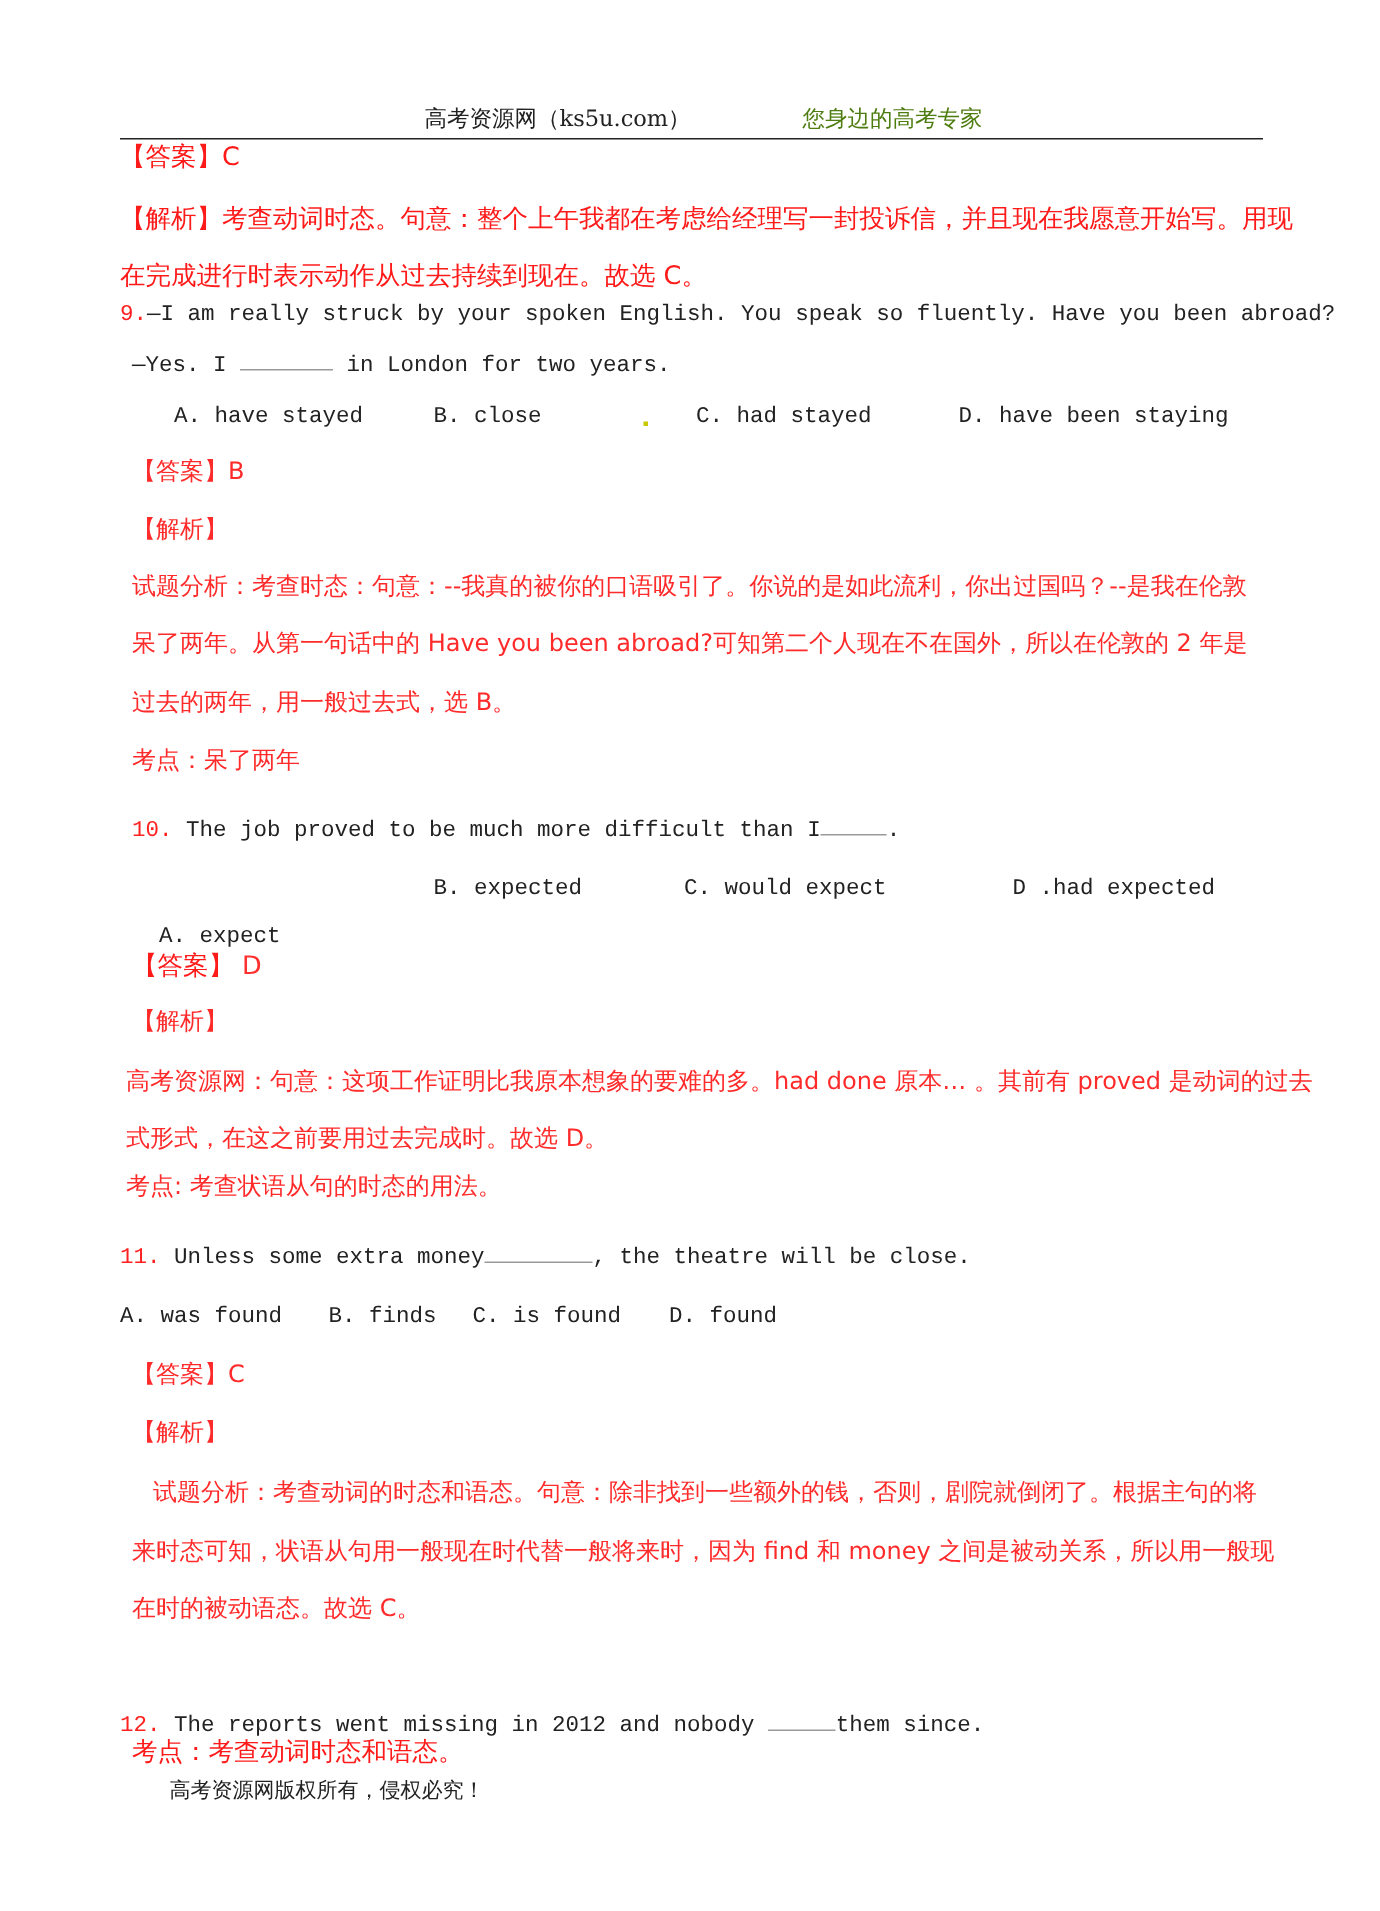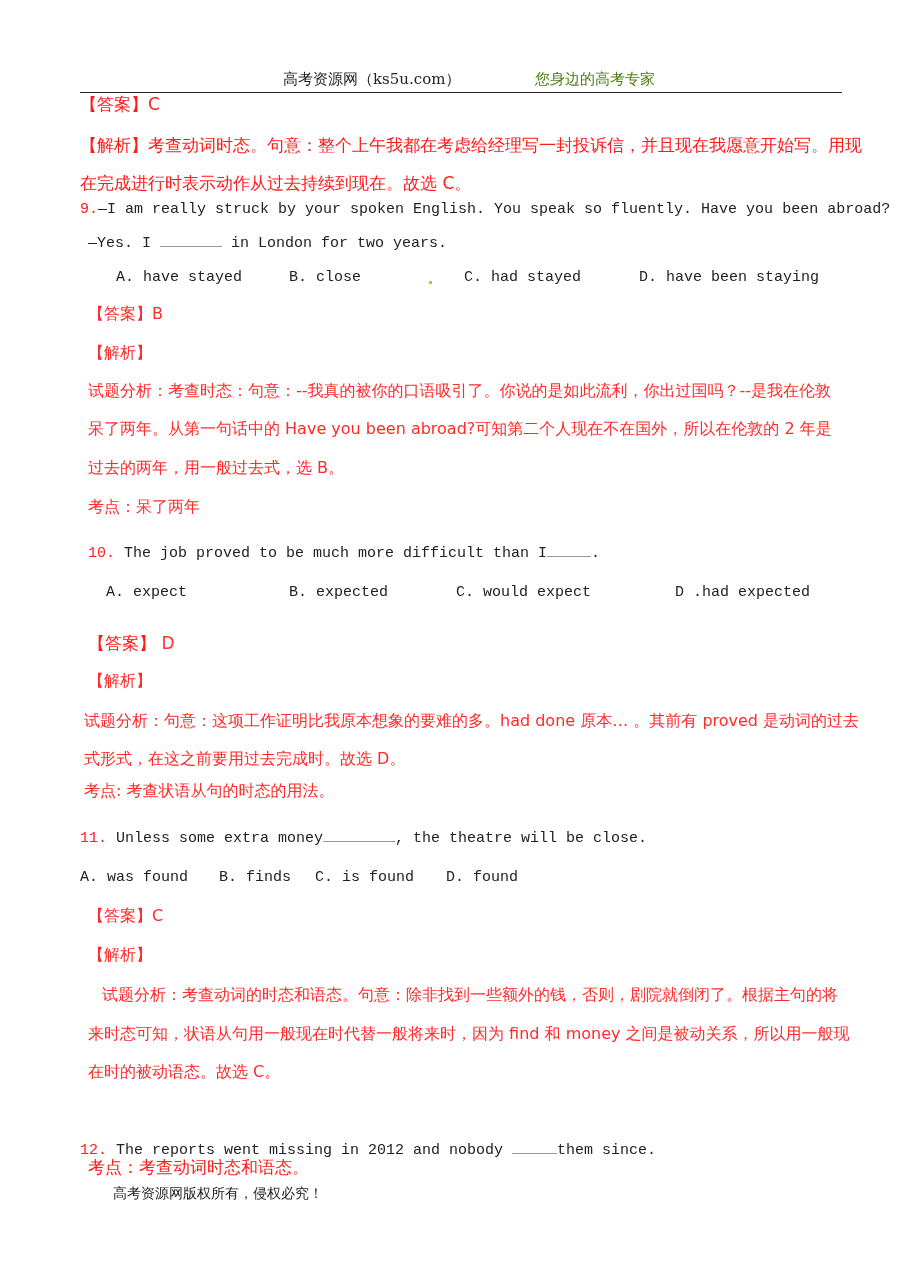--- a/index.html
+++ b/index.html
@@ -56,30 +56,30 @@
 <div class="abs cn" style="top:343px; left:88px;">【解析】</div>
 <div class="abs cn" style="top:381px; left:88px;">试题分析：考查时态：句意：--我真的被你的口语吸引了。你说的是如此流利，你出过国吗？--是我在伦敦</div>
 <div class="abs cn" style="top:419px; left:88px;">呆了两年。从第一句话中的 Have you been abroad?可知第二个人现在不在国外，所以在伦敦的 2 年是</div>
 <div class="abs cn" style="top:458px; left:88px;">过去的两年，用一般过去式，选 B。</div>
 <div class="abs cn" style="top:497px; left:88px;">考点：呆了两年</div>
 
 <div class="abs mono" style="top:545px; left:88px;">
   <span class="qnum">10.</span><span> The job proved to be much more difficult than I</span><span class="blank" style="width:44px;"></span><span>.</span>
 </div>
 <div class="abs mono" style="top:584px; left:0; width:920px; height:20px;">
-  <span class="opt" style="left:106px;">A.   expect</span>
+  <span class="opt" style="left:106px;margin-top:32px;">A.   expect</span>
   <span class="opt" style="left:289px;">B. expected</span>
   <span class="opt" style="left:456px;">C.   would  expect</span>
   <span class="opt" style="left:675px;">D .had  expected</span>
 </div>
 <div class="abs cn-b" style="top:632px; left:88px;">
   <span>【答案】</span> <span style="color:#ff3030;">D</span>
 </div>
 <div class="abs cn" style="top:671px; left:88px;">【解析】</div>
-<div class="abs cn" style="top:711px; left:84px;">试题分析：句意：这项工作证明比我原本想象的要难的多。had done 原本… 。其前有 proved 是动词的过去</div>
+<div class="abs cn" style="top:711px; left:84px;">高考资源网：句意：这项工作证明比我原本想象的要难的多。had done 原本… 。其前有 proved 是动词的过去</div>
 <div class="abs cn" style="top:749px; left:84px;">式形式，在这之前要用过去完成时。故选 D。</div>
 <div class="abs cn" style="top:781px; left:84px;">考点: 考查状语从句的时态的用法。</div>
 
 <div class="abs mono" style="top:830px; left:80px;">
   <span class="qnum">11.</span><span> Unless some extra money</span><span class="blank" style="width:72px;"></span><span>, the theatre will be close.</span>
 </div>
 <div class="abs mono" style="top:869px; left:0; width:750px; height:20px;">
   <span class="opt" style="left:80px;">A. was found</span>
   <span class="opt" style="left:219px;">B. finds</span>
   <span class="opt" style="left:315px;">C. is found</span>

